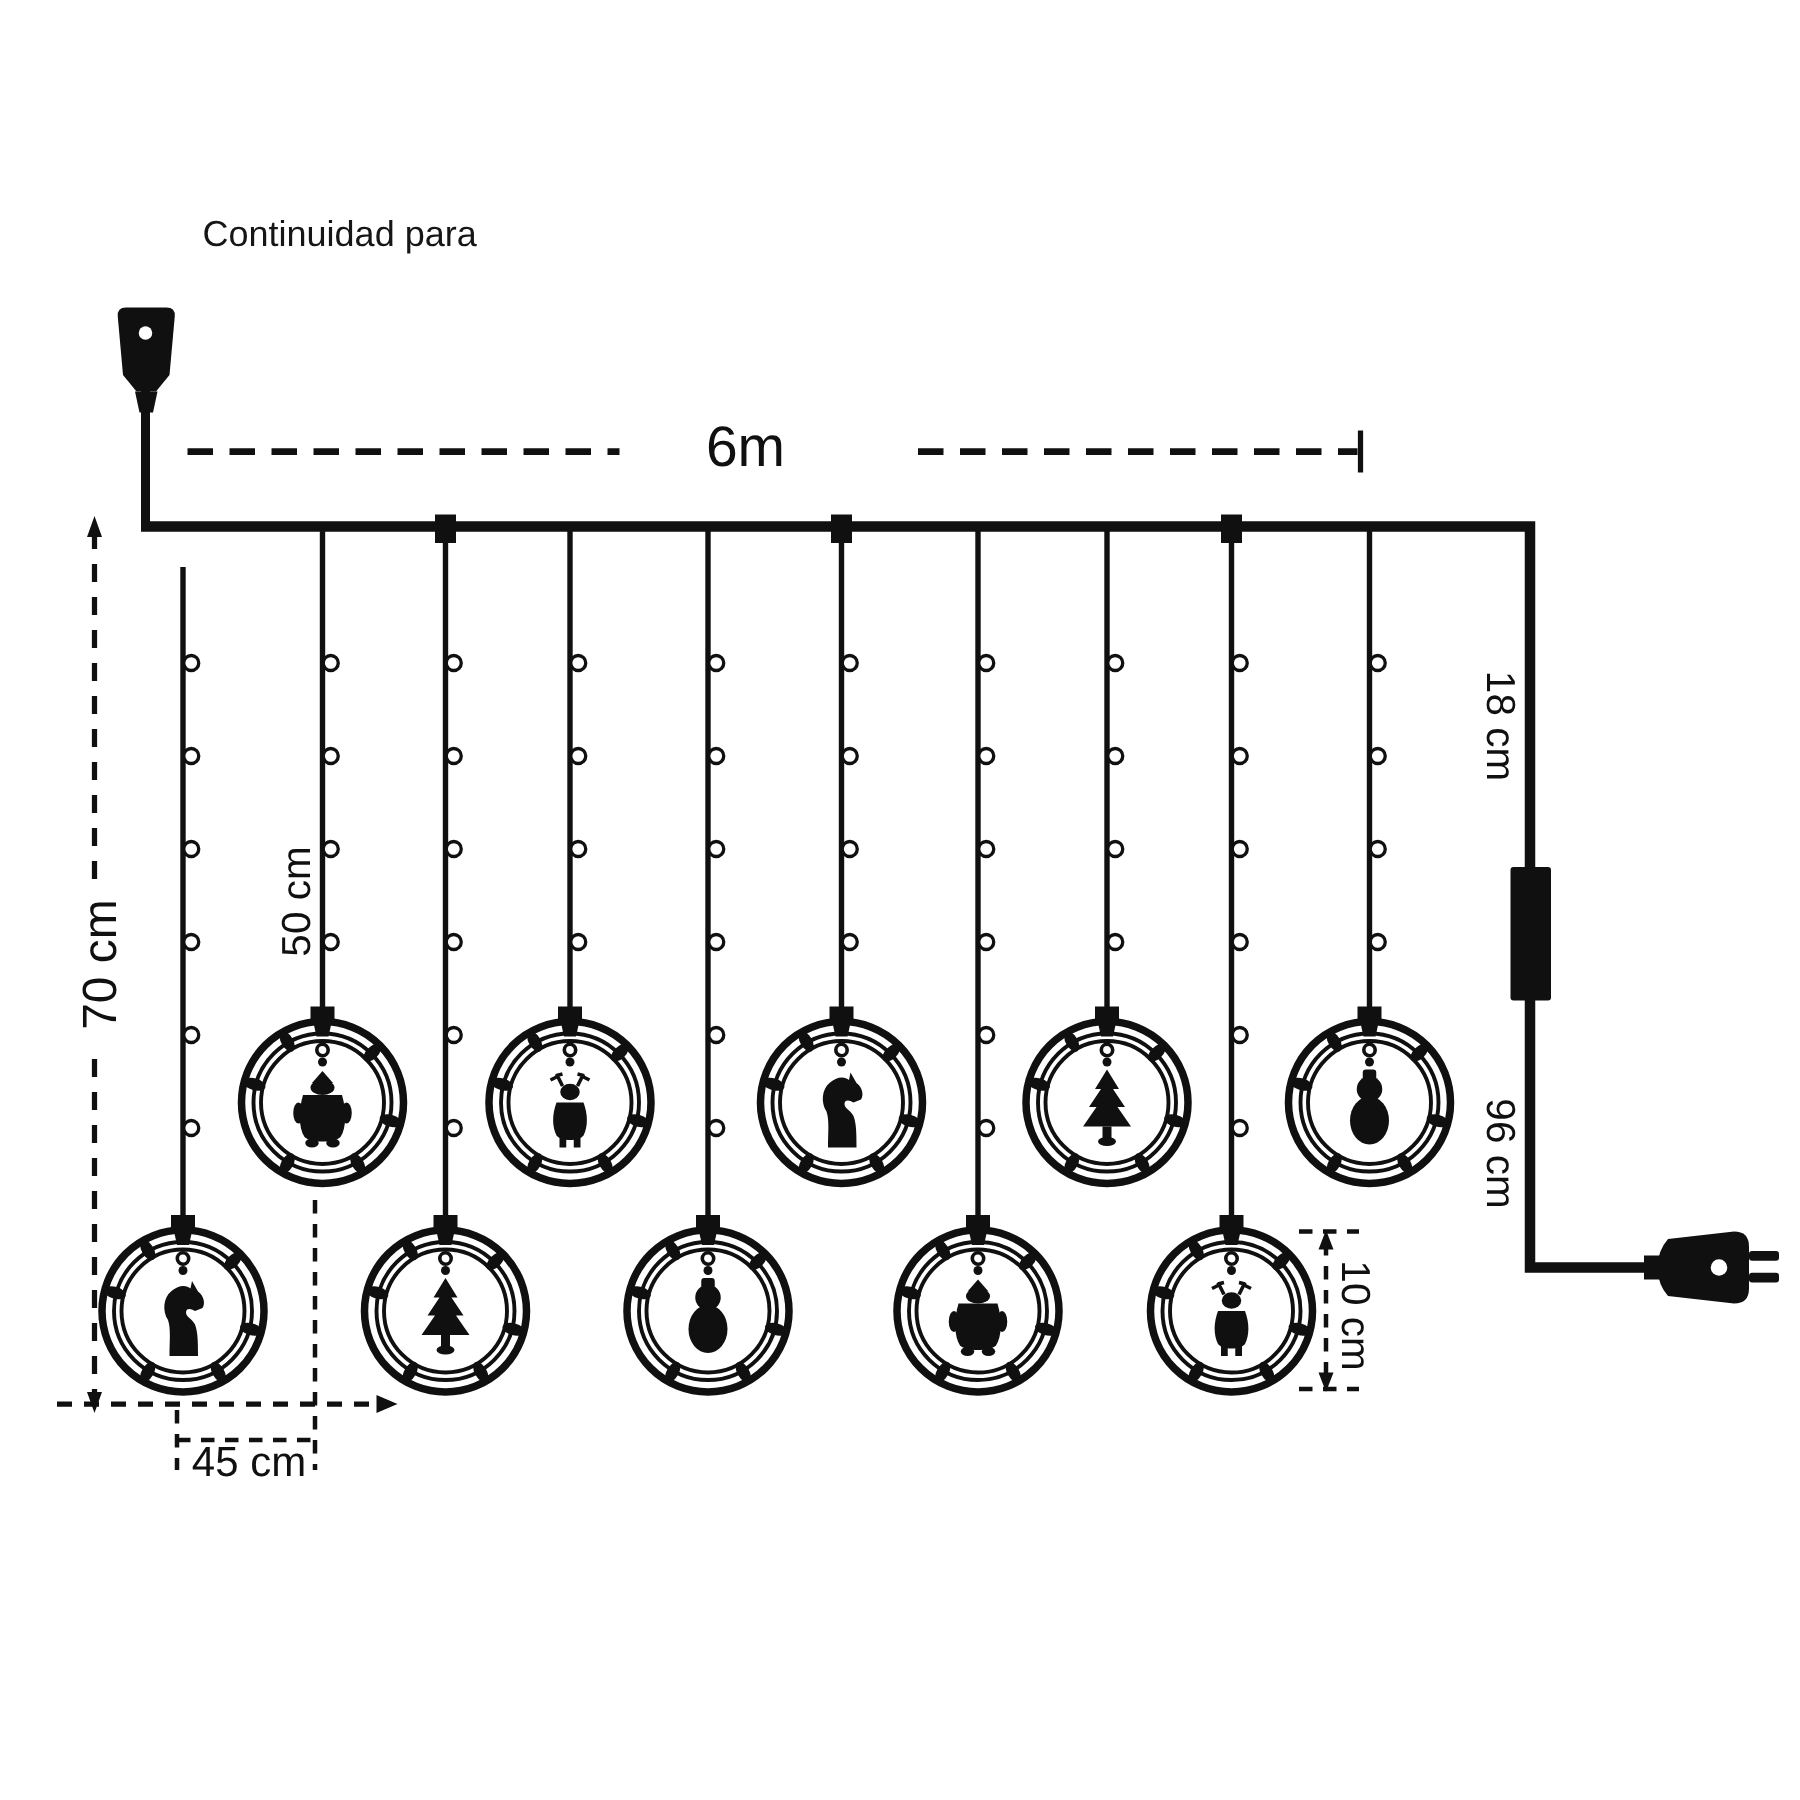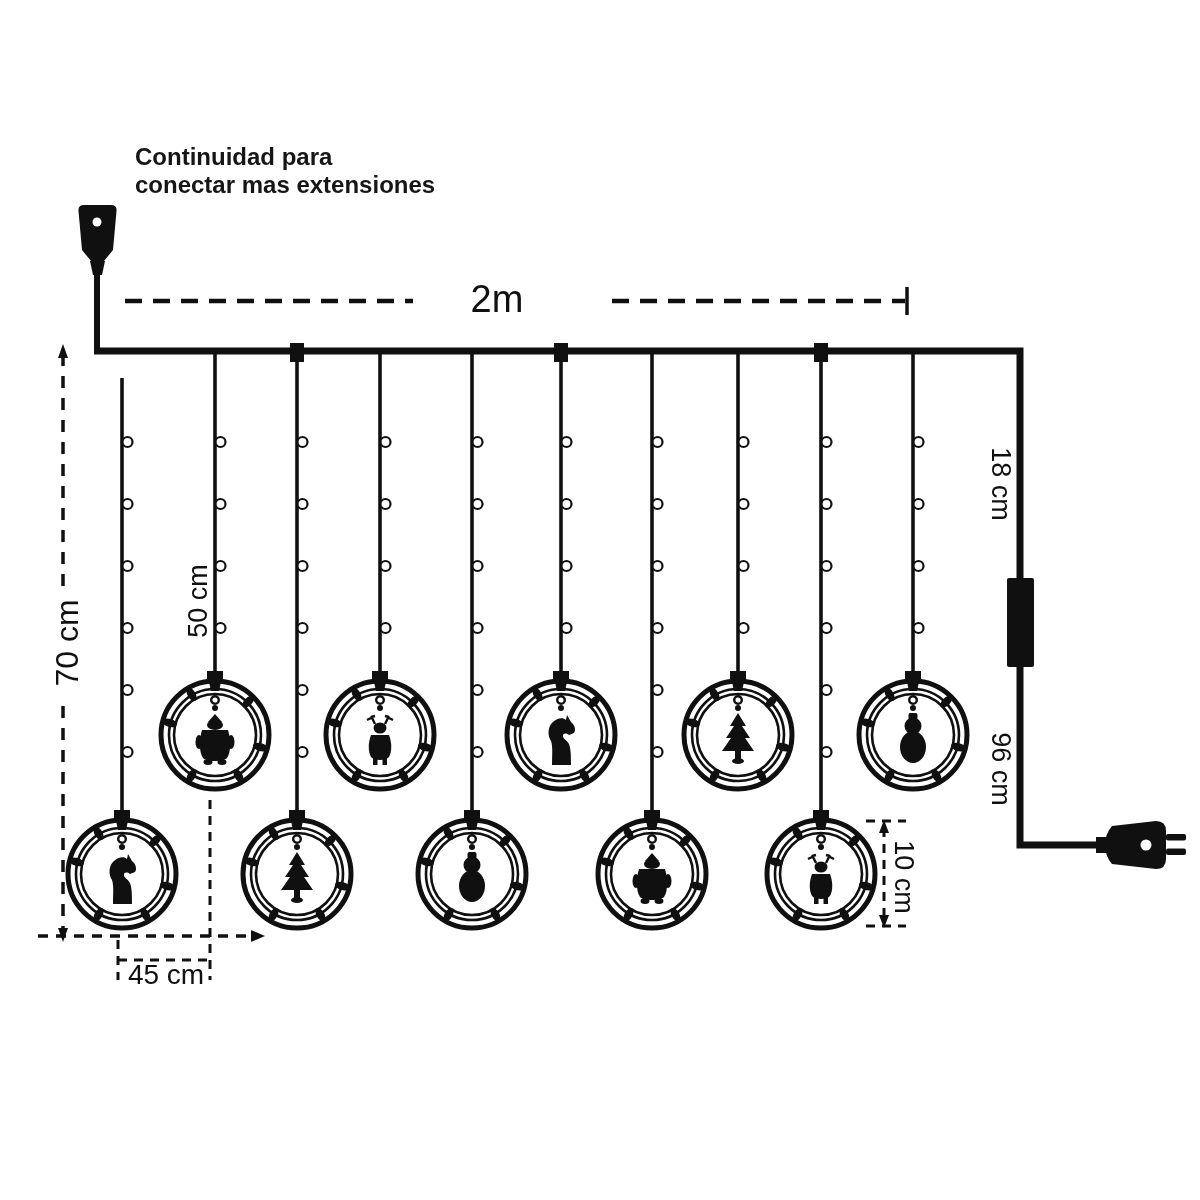--- a/index.html
+++ b/index.html
@@ -1,20 +1,20 @@
 <!DOCTYPE html>
 <html><head>
 <meta charset="utf-8">
 <style>
   html,body{margin:0;padding:0;background:#fff;width:1200px;height:1200px;overflow:hidden;
     font-family:"Liberation Sans",sans-serif;}
   #stage{position:relative;width:1200px;height:1200px;background:#fff;}
   #diagram{position:absolute;left:0;top:0;}
   .label{position:absolute;color:#101010;white-space:nowrap;}
-  .note{font-weight:bold;font-size:24px;line-height:28px;color:#161616;}
+  .note{font-weight:normal;font-size:24px;line-height:28px;color:#161616;}
   .center{transform:translate(-50%,-50%);}
   .rot-ccw{transform:translate(-50%,-50%) rotate(-90deg);}
   .rot-cw{transform:translate(-50%,-50%) rotate(90deg);}
   .dim{font-size:27px;}
   .dim-big{font-size:38px;}
   .whitebg{background:#fff;padding:0 10px;}
 </style>
 </head>
 <body>
 
@@ -353,24 +353,23 @@
               <circle cx="22" cy="13" r="8.5"></circle>
               <ellipse cx="22" cy="34" rx="13" ry="16"></ellipse>
             </g>
           </g>
         </g>
       </g>
   </svg>
 
   <div class="label note" style="left:135px;top:143px;">
     <div>Continuidad para</div>
-    <div>conectar mas extensiones</div>
   </div>
 
-  <div class="label dim-big center" style="left:497px;top:299px;">2m</div>
+  <div class="label dim-big center" style="left:497px;top:299px;">6m</div>
 
   <div class="label rot-ccw whitebg" style="left:67px;top:643px;font-size:32px;">70 cm</div>
 
   <div class="label rot-ccw dim" style="left:198px;top:601px;">50 cm</div>
 
   <div class="label rot-cw dim" style="left:1000px;top:484px;">18 cm</div>
 
   <div class="label rot-cw dim" style="left:1000px;top:769px;">96 cm</div>
 
   <div class="label rot-cw dim" style="left:903px;top:877px;">10 cm</div>

